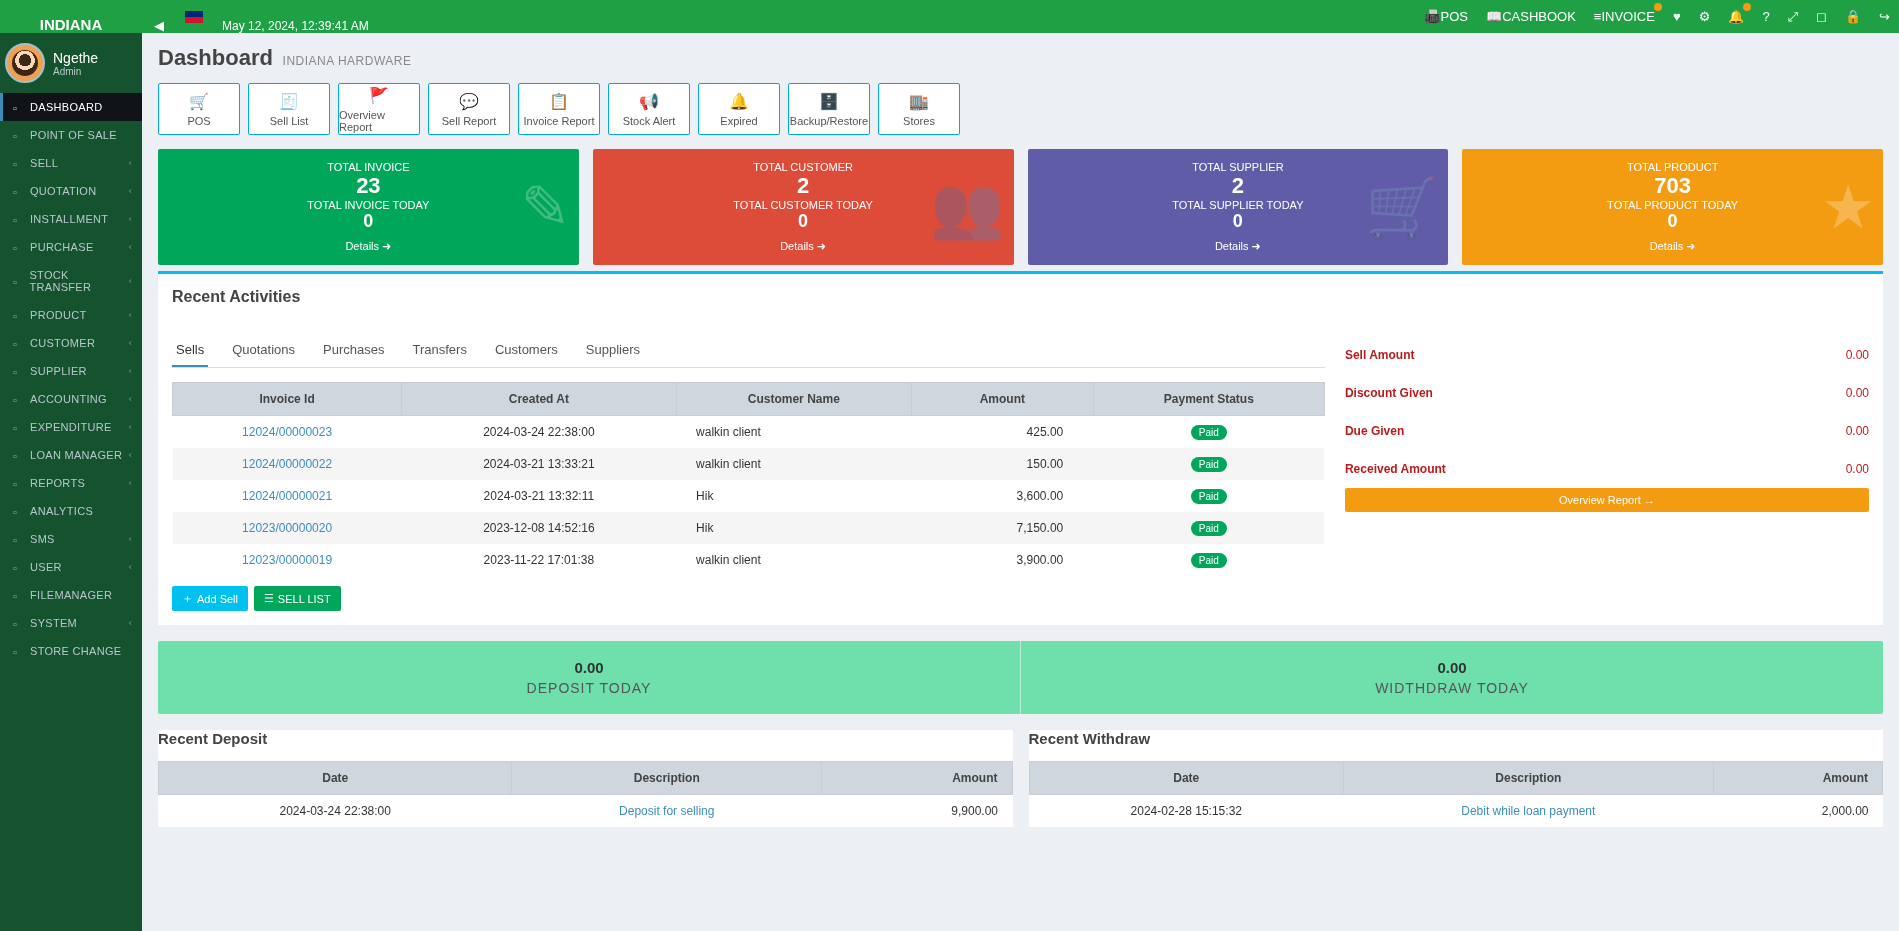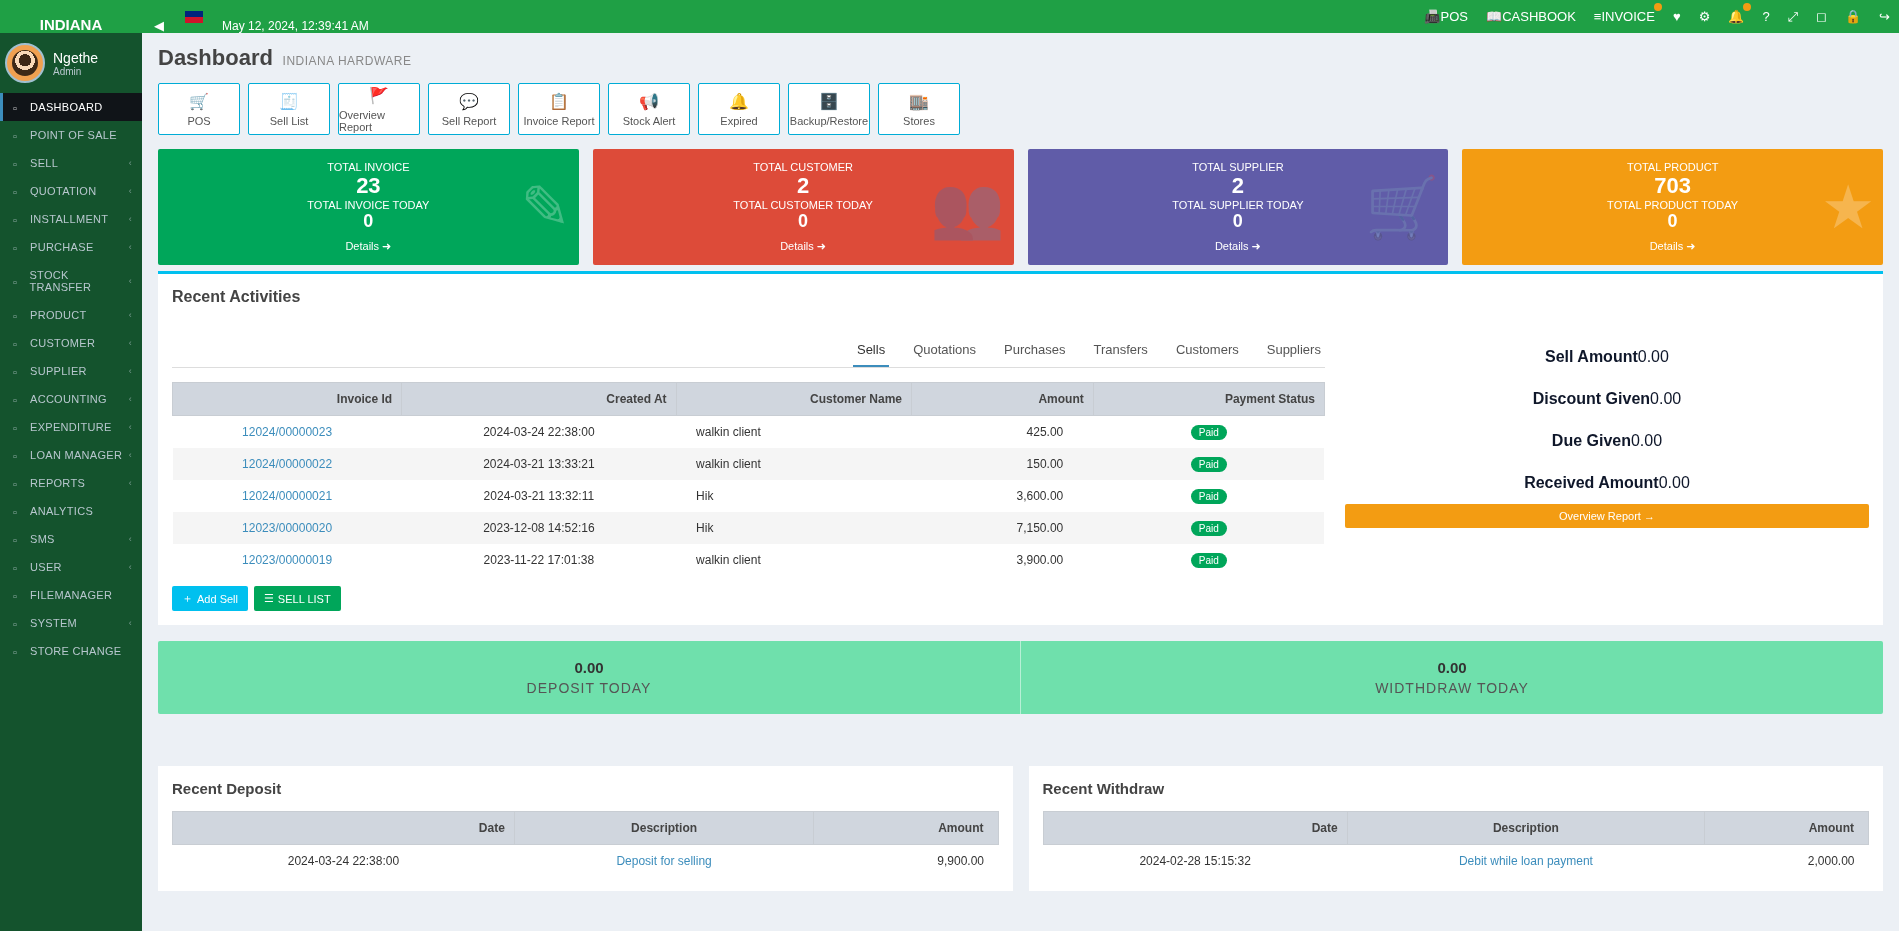--- a/index.html
+++ b/index.html
@@ -54,49 +54,49 @@
     .stat-orange { background: #f39c12; }
     
     
     .panel { background: #fff; padding: 14px; margin-top: 6px; border-top: 3px solid #00c0ef;}
     .panel-title { font-size: 16px; color: #444; margin-bottom: 10px; font-weight: 600;}
     
     .activities-wrap { display: flex; gap: 20px;}
     .activities-left { flex: 2.2;}
     .activities-right { flex: 1; padding-top: 20px;}
     
-    .tabs { display: flex; gap: 20px; border-bottom: 1px solid #ddd; margin-bottom: 14px; margin-top:18px;justify-content:flex-end;}
+    .tabs { display: flex; gap: 20px; border-bottom: 1px solid #ddd; margin-bottom: 14px; margin-top:18px;}
     .tab { padding: 8px 4px; font-size: 13px; color: #555; cursor: pointer; border-bottom: 2px solid transparent;}
     .tab.active { border-bottom-color: #3c8dbc; color: #333;}
     
     table { width: 100%; border-collapse: collapse; font-size: 12px; }
-    th { background: #d0d6de; padding: 9px; text-align: right; font-weight: 600; color: #444; border:1px solid #c8cdd3;}
+    th { background: #d0d6de; padding: 9px; text-align: center; font-weight: 600; color: #444; border:1px solid #c8cdd3;}
     td { padding: 9px; text-align: center; border-bottom: 0; }
     tr:nth-child(even) td { background: #f5f5f5; }
     .link { color: #3c8dbc; cursor: pointer; }
     .badge-paid { background: #00a65a; color: #fff; padding: 2px 8px; border-radius: 10px; font-size: 10px; }
     
     .btn-row { margin-top: 10px; display:flex; gap:6px;}
     .btn { padding: 5px 10px; font-size: 11px; color: #fff; border: none; cursor: pointer; border-radius: 2px; display:inline-flex; align-items:center; gap:4px;}
     .btn-info { background: #00c0ef; }
     .btn-success { background: #00a65a; }
     .btn-warning { background: #f39c12; width: 100%; justify-content:center; padding:6px;}
     
-    .summary-row { display: flex; justify-content: center; font-size: 16px; padding: 12px 0; color: #0f172a; border-bottom: 0px;}
+    .summary-row { display: flex; justify-content: space-between; font-size: 12px; padding: 12px 0; color: #b91c1c; border-bottom: 0px;}
     .summary-row strong { font-weight: 600;}
     
     
     .dw-bar { background: #6fe0ac; display: flex; margin-top: 16px; border-radius:2px;}
     .dw-cell { flex: 1; text-align: center; padding: 18px 0; }
     .dw-value { font-weight: bold; font-size: 15px; color: #333; }
     .dw-label { font-size: 14px; color: #555; letter-spacing: 1px; margin-top: 4px;}
     .dw-cell + .dw-cell { border-left: 1px solid rgba(255,255,255,.5);}
     
     .dw-panels { display: flex; gap: 16px; margin-top: 16px;}
-    .dw-panel { flex: 1; background: #fff; padding: 14px; margin-top: 36px;}
+    .dw-panel { flex: 1; background: #fff; }
     .dw-panel .panel-title { font-size: 15px; margin-bottom: 14px;}
     .dw-panel th:nth-child(3), .dw-panel td:nth-child(3) { text-align: right; padding-right: 14px;}
     .dw-panel th:nth-child(2), .dw-panel td:nth-child(2) { text-align: center;}
   </style>
 </head>
 <body>
 
 <div class="topbar">
   <div class="topbar-brand">INDIANA</div>
   <div class="topbar-toggle">◀</div>

